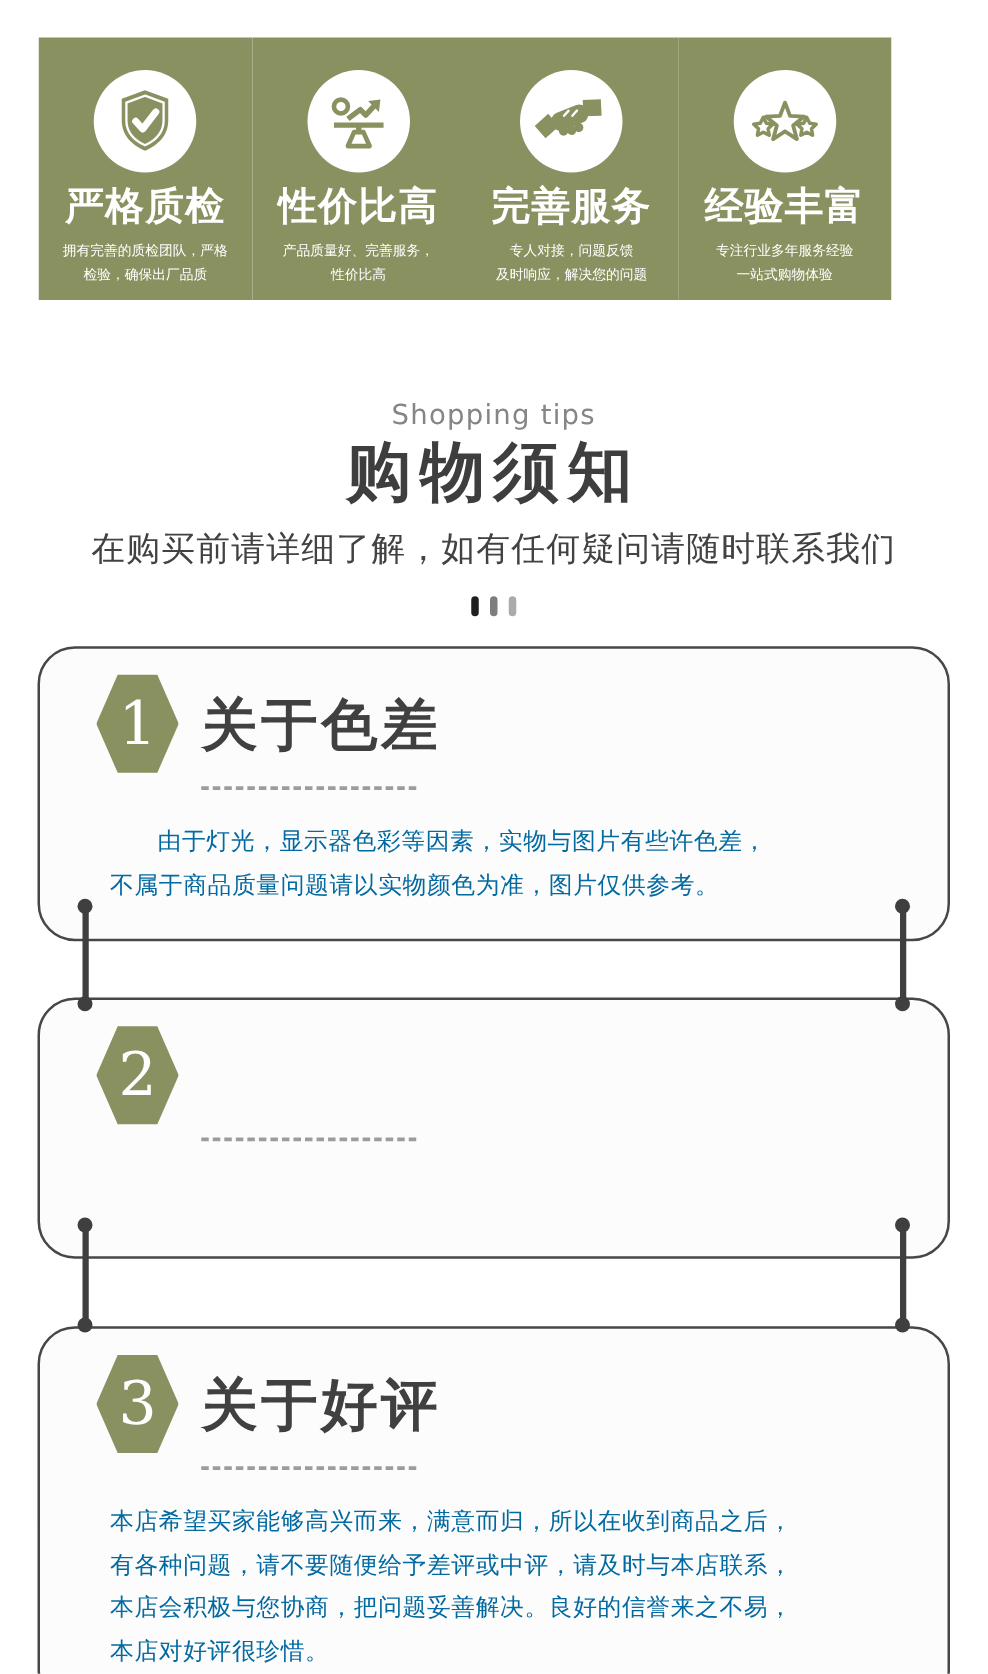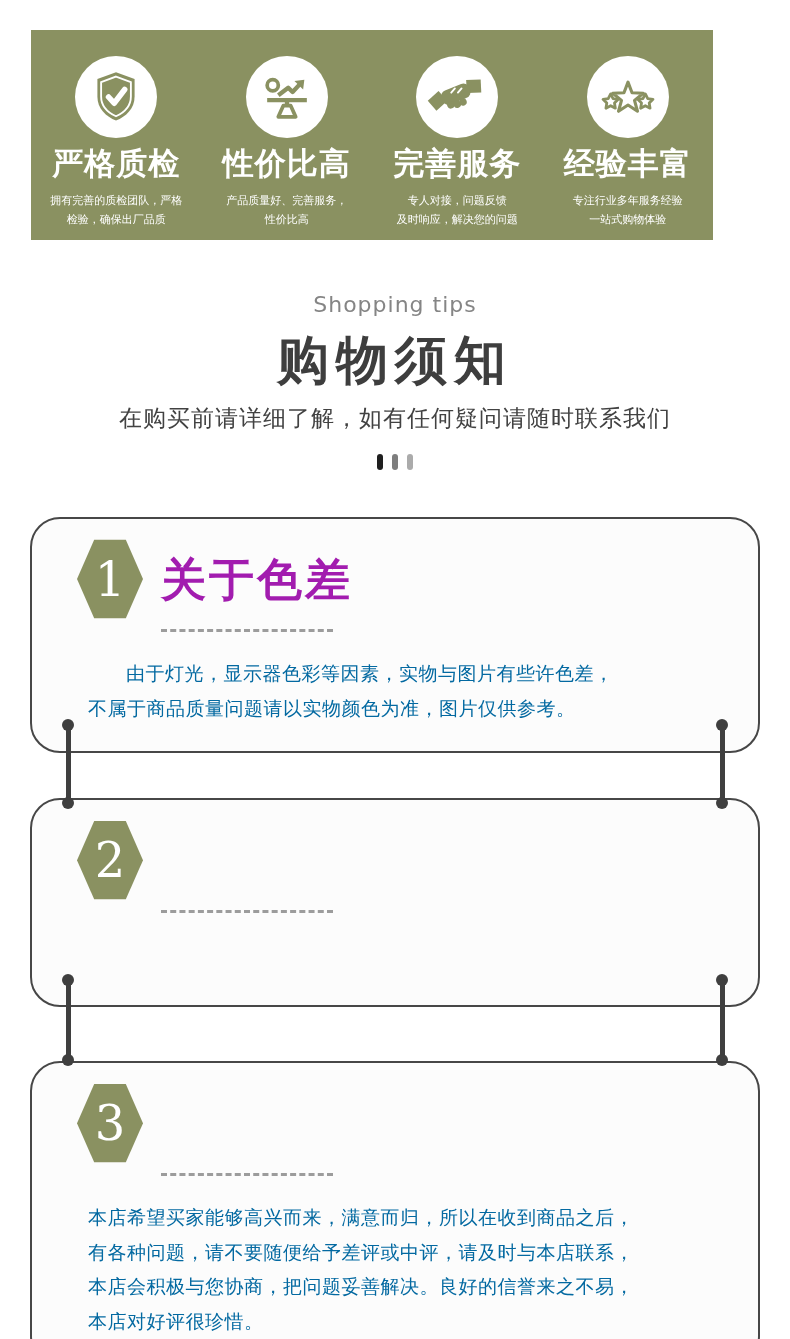--- a/index.html
+++ b/index.html
@@ -12,44 +12,44 @@
   *{box-sizing:border-box;margin:0;padding:0;}
   html,body{background:#ffffff;}
   body{
     width:790px;height:1339px;margin:0 auto;position:relative;overflow:hidden;
     font-family:"DejaVu Sans","Liberation Sans",sans-serif;color:var(--dark);
   }
 
   
   .features-row{
     position:absolute;top:30px;left:31px;width:682px;height:210px;
-    display:flex;justify-content:flex-end;font-family:Liberation Mono, monospace;
+    display:flex;justify-content:flex-end;
   }
   .feature-card{
     width:176px;height:210px;background:var(--olive);
     display:flex;flex-direction:column;align-items:center;
   }
   .icon-circle{
     margin-top:26px;width:82px;height:82px;border-radius:50%;background:#ffffff;
     display:flex;align-items:center;justify-content:center;flex:0 0 auto;
   }
   .icon-circle svg{width:62px;height:62px;display:block;}
   .feature-title{
     margin-top:12px;font-size:31px;font-weight:bold;color:#ffffff;letter-spacing:1px;line-height:1;
   }
   .feature-desc{
     margin-top:11px;font-size:11px;line-height:1.7;color:#ffffff;
     text-align:center;white-space:pre-line;
   }
 
   
-  .section-header{position:absolute;top:292px;left:0;width:790px;text-align:center;}
+  .section-header{position:absolute;top:320px;left:0;width:790px;text-align:center;}
   .en-subtitle{font-size:22px;color:#858585;letter-spacing:1px;}
-  .cn-title{font-size:52px;font-weight:bold;color:#3E3E3E;letter-spacing:7px;margin-top:14px;line-height:1.15;}
-  .section-desc{font-size:23px;color:#424242;margin-top:12px;letter-spacing:1px;}
+  .cn-title{font-size:52px;font-weight:bold;color:#3E3E3E;letter-spacing:7px;margin-top:4px;line-height:1.15;}
+  .section-desc{font-size:27px;color:#424242;margin-top:12px;letter-spacing:1px;}
   .divider-bars{margin-top:20px;display:flex;justify-content:center;gap:9px;}
   .divider-bars span{width:6px;height:16px;border-radius:3px;display:inline-block;}
   .bar-1{background:#1F1F1F;}
   .bar-2{background:#7E7E7E;}
   .bar-3{background:#ABABAB;}
 
   
   .notice-wrap{position:absolute;top:517px;left:30px;width:730px;}
   .notice-card{
     background:var(--card-bg);border:2px solid var(--card-border);border-radius:30px;
@@ -58,21 +58,21 @@
   .card-1{min-height:225px;margin-bottom:45px;}
   .card-2{min-height:209px;margin-bottom:54px;}
   .card-3{min-height:260px;}
   .notice-head{display:flex;align-items:center;padding-left:45px;}
   .hexagon{
     width:66px;height:80px;background:var(--olive);flex:0 0 auto;
     clip-path:polygon(26% 1%,74% 1%,100% 50%,74% 99%,26% 99%,0% 50%);
     display:flex;align-items:center;justify-content:center;
   }
   .hexagon .num{color:#ffffff;font-size:48px;line-height:1;font-family:"DejaVu Serif","Liberation Serif",serif;}
-  .notice-title{margin-left:18px;font-size:45px;font-weight:bold;color:#a21caf;letter-spacing:3px;line-height:1;}
+  .notice-title{margin-left:18px;font-size:45px;font-weight:bold;color:#404040;letter-spacing:3px;line-height:1;}
   .dash-line{width:172px;border-top:3px dashed #9C9C9C;margin:10px 0 0 129px;}
   .notice-body{
     margin:24px 36px 26px 56px;font-size:19px;line-height:1.82;color:#0369a1;
     white-space:pre-line;letter-spacing:0.5px;
   }
   .notice-body.indent{text-indent:2em;}
 
   
   .connector{position:absolute;width:12px;z-index:5;}
   .connector .stick{position:absolute;left:3.5px;top:5px;bottom:5px;width:5px;background:var(--connector);border-radius:2px;}
@@ -188,20 +188,21 @@
       </div>
     </div>
     <div class="dash-line"></div>
   </div>
 
   <div class="notice-card card-3">
     <div class="notice-head">
       <div class="hexagon">
         <span class="num">3</span>
       </div>
+      <div class="notice-title">关于好评</div>
     </div>
     <div class="dash-line"></div>
     <div class="notice-body">本店希望买家能够高兴而来，满意而归，所以在收到商品之后，
 有各种问题，请不要随便给予差评或中评，请及时与本店联系，
 本店会积极与您协商，把问题妥善解决。良好的信誉来之不易，
 本店对好评很珍惜。</div>
   </div>
 
   <div class="connector conn-g1 conn-left">
       <div class="stick"></div>

